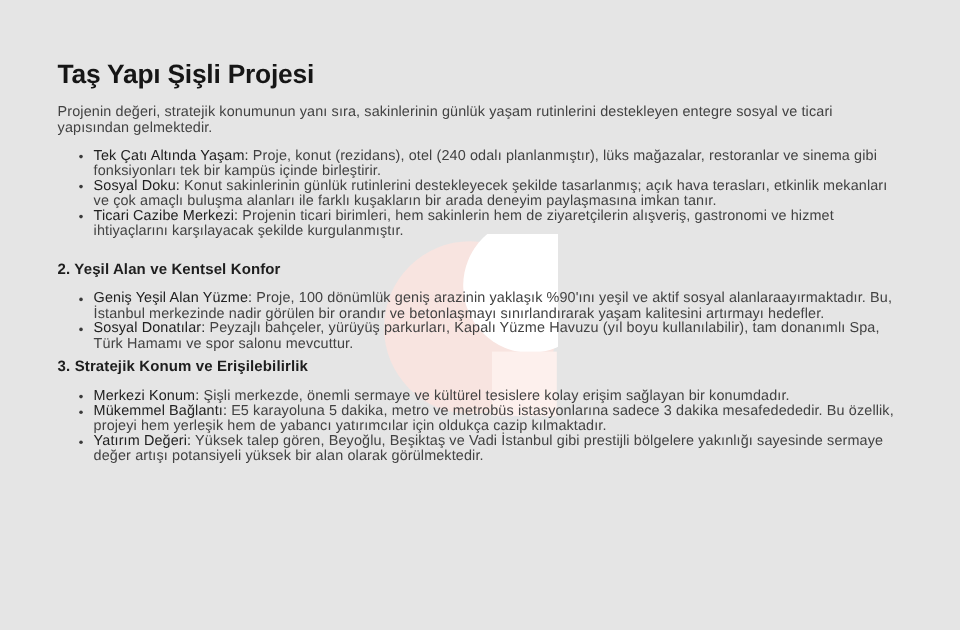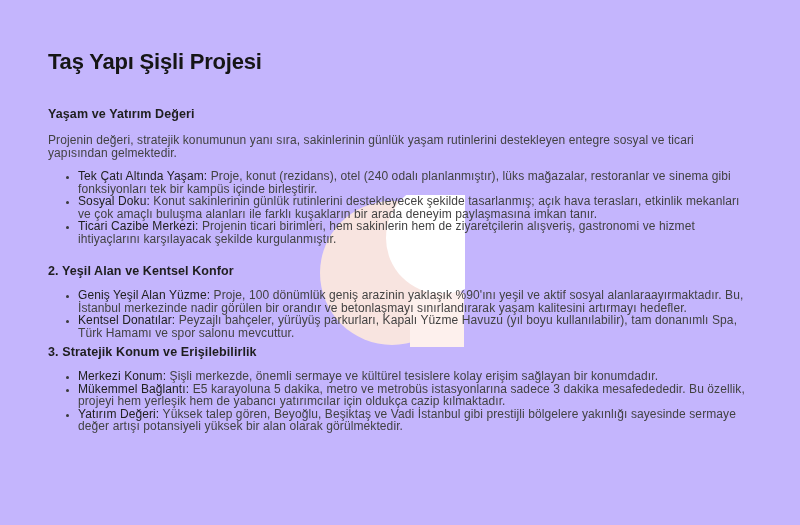--- a/index.html
+++ b/index.html
@@ -5,21 +5,21 @@
   * { margin: 0; padding: 0; box-sizing: border-box; }
   html, body { background: #ffffff; }
   body {
     width: 800px; height: 525px;
     font-family: "Liberation Sans", "DejaVu Sans", sans-serif;
     overflow: hidden;
   }
   .page {
     position: relative;
     width: 800px; height: 525px;
-    background: #c4b5fd;
+    background: #e5e5e5;
   }
   .watermark {
     position: absolute;
     left: 315px; top: 195px;
     width: 150px; height: 152px;
     z-index: 0;
     pointer-events: none;
   }
   .content {
     position: absolute; inset: 0;
@@ -87,21 +87,20 @@
   <svg class="watermark" viewBox="0 0 150 152" xmlns="http://www.w3.org/2000/svg" aria-hidden="true">
     <circle cx="77" cy="78" r="72" fill="#f8e4e0"></circle>
     <circle cx="127" cy="43" r="56" fill="#ffffff"></circle>
     <rect x="95" y="98" width="54" height="54" fill="#fdf0ed"></rect>
   </svg>
 
   <div class="content">
 
     <h1 class="title">Taş Yapı Şişli Projesi</h1>
 
-    <h3 class="subtitle">Yaşam ve Yatırım Değeri</h3>
 
     <p class="body-par intro">Projenin değeri, stratejik konumunun yanı sıra, sakinlerinin günlük yaşam rutinlerini destekleyen entegre sosyal ve ticari yapısından gelmektedir.</p>
 
     <ul class="bullets">
       <li>
         <strong class="lead">Tek Çatı Altında Yaşam:</strong>
         <span>Proje, konut (rezidans), otel (240 odalı planlanmıştır), lüks mağazalar, restoranlar ve sinema gibi fonksiyonları tek bir kampüs içinde birleştirir.</span>
       </li>
       <li>
         <strong class="lead">Sosyal Doku:</strong>
@@ -113,21 +112,21 @@
       </li>
     </ul>
 
     <h4 class="sec-heading h-s2">2. Yeşil Alan ve Kentsel Konfor</h4>
     <ul class="bullets">
       <li>
         <strong class="lead">Geniş Yeşil Alan Yüzme:</strong>
         <span>Proje, 100 dönümlük geniş arazinin yaklaşık %90'ını yeşil ve aktif sosyal alanlaraayırmaktadır. Bu, İstanbul merkezinde nadir görülen bir orandır ve betonlaşmayı sınırlandırarak yaşam kalitesini artırmayı hedefler.</span>
       </li>
       <li>
-        <strong class="lead">Kentsel Donatılar:</strong>
+        <strong class="lead">Sosyal Donatılar:</strong>
         <span>Peyzajlı bahçeler, yürüyüş parkurları, Kapalı Yüzme Havuzu (yıl boyu kullanılabilir), tam donanımlı Spa, Türk Hamamı ve spor salonu mevcuttur.</span>
       </li>
     </ul>
 
     <h4 class="sec-heading h-s3">3. Stratejik Konum ve Erişilebilirlik</h4>
     <ul class="bullets">
       <li>
         <strong class="lead">Merkezi Konum:</strong>
         <span>Şişli merkezde, önemli sermaye ve kültürel tesislere kolay erişim sağlayan bir konumdadır.</span>
       </li>

